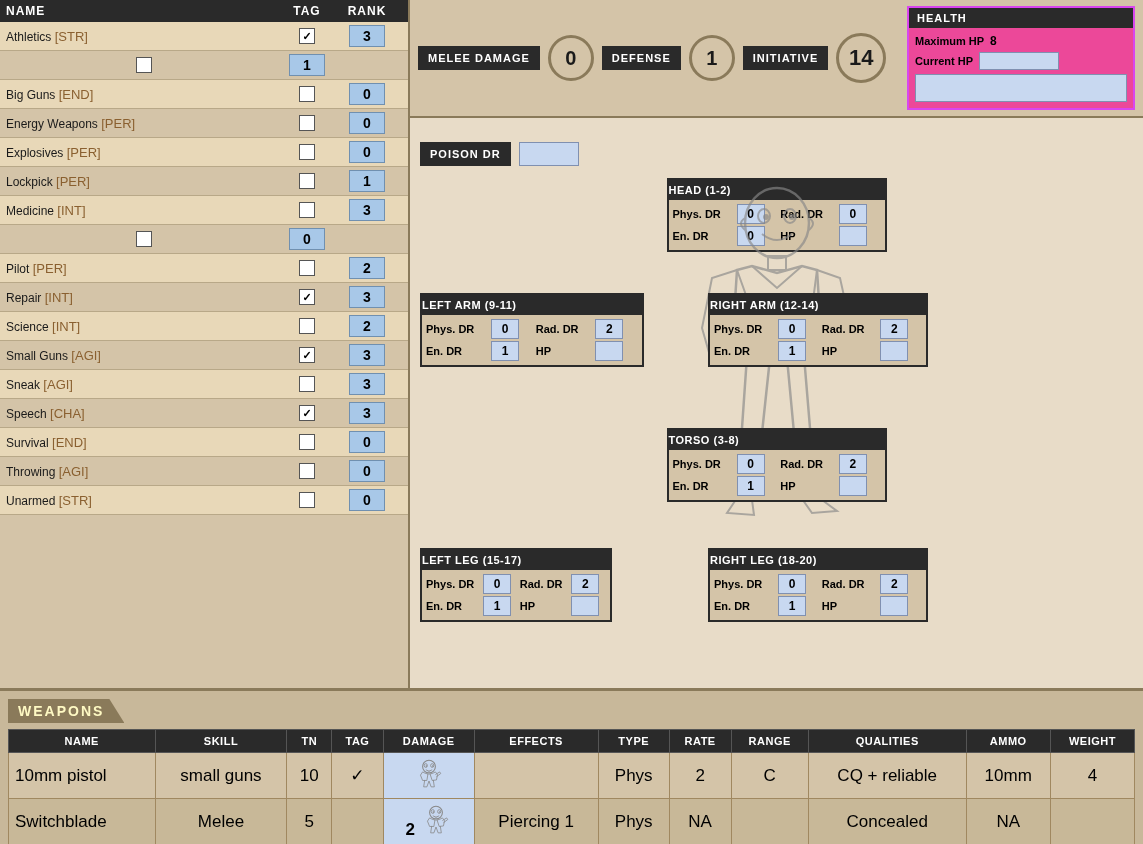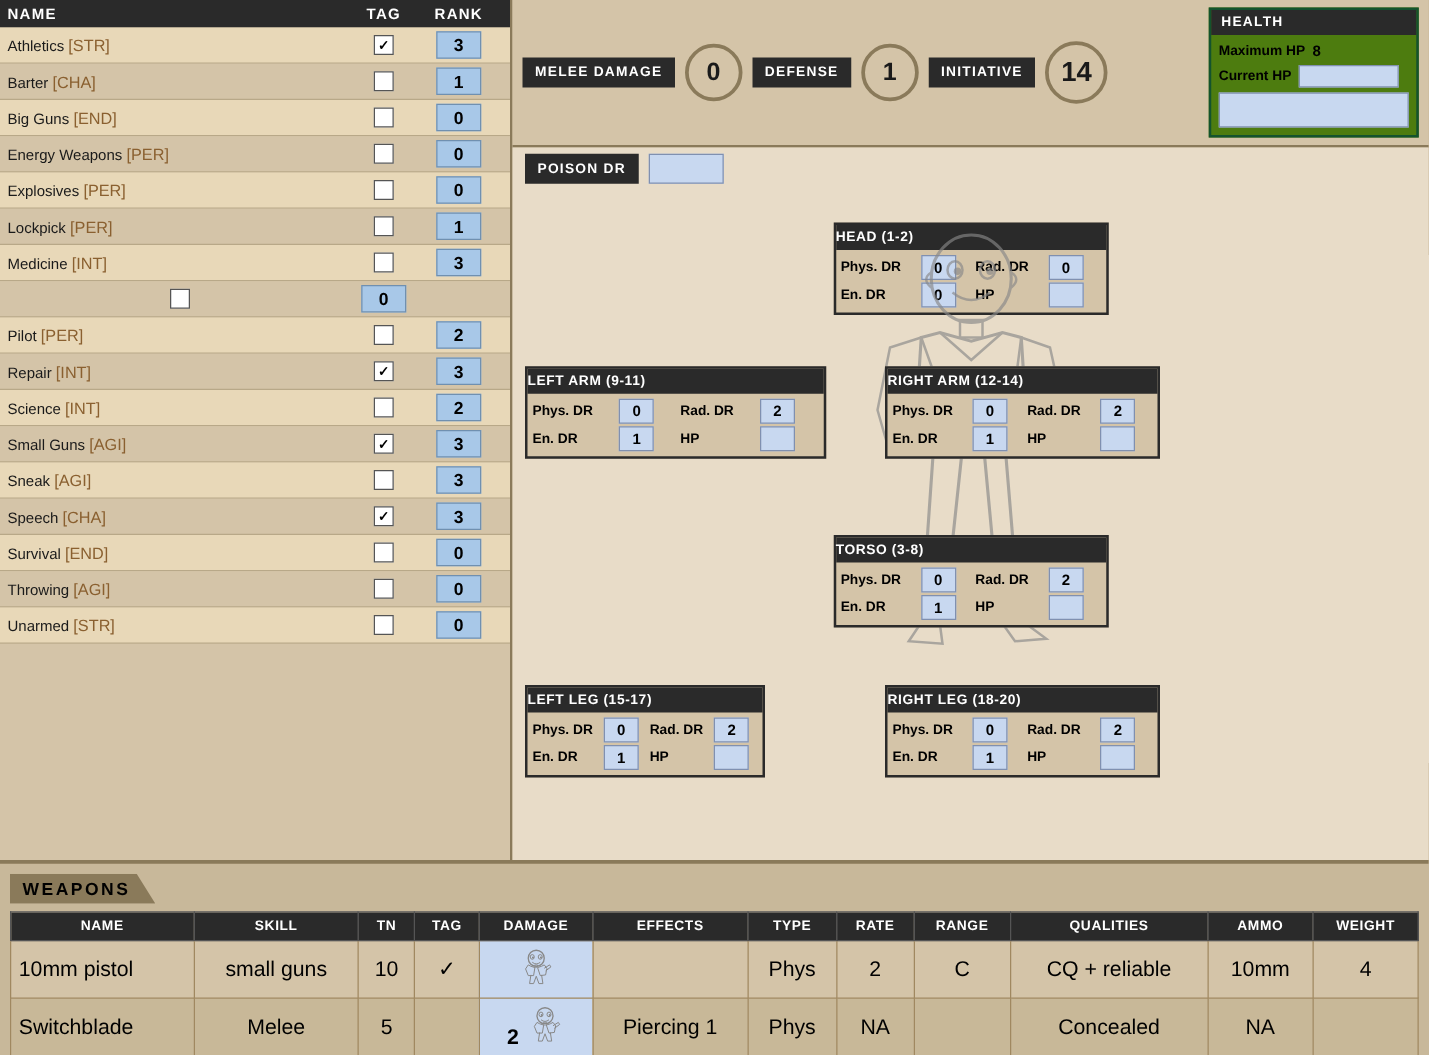--- a/index.html
+++ b/index.html
@@ -233,21 +233,21 @@
       top: 60px;
       left: 50%;
       transform: translateX(-50%);
       width: 220px;
     }
 
     .panel-left-arm {
       position: absolute;
       top: 175px;
       left: 10px;
-      width: 241px;
+      width: 224px;
     }
 
     .panel-right-arm {
       position: absolute;
       top: 175px;
       right: 215px;
       width: 220px;
     }
 
     .panel-torso {
@@ -281,21 +281,21 @@
     }
 
     .weapons-title-bar {
       display: flex;
       align-items: center;
       margin-bottom: 6px;
     }
 
     .weapons-title {
       background: #8a7a5a;
-      color: #000000;
+      color: #fef9c3;
       font-weight: bold;
       font-size: 14px;
       padding: 4px 20px 4px 10px;
       letter-spacing: 2px;
       clip-path: polygon(0 0, calc(100% - 15px) 0, 100% 100%, 0 100%);
     }
 
     .weapons-table {
       width: 100%;
       border-collapse: collapse;
@@ -327,21 +327,21 @@
 
     .weapons-table tr:nth-child(even) td { background: #c8b898; }
 
     .td-blue {
       background: #c8d8f0 !important;
     }
 
     
     .poison-area {
       position: absolute;
-      top: 5px;
+      top: 24px;
       left: 10px;
       display: flex;
       align-items: center;
       gap: 8px;
     }
 
     .poison-label {
       background: #2a2a2a;
       color: white;
       font-weight: bold;
@@ -384,23 +384,20 @@
       Athletics <span class="skill-tag-text">[STR]</span>
     </span>
     <div class="skill-checkbox">
       <div class="checkbox-display">✓</div>
     </div>
     <div class="skill-rank">
       <div class="rank-box">3</div>
     </div>
   </div>
           <div class="skill-row">
-    <span class="skill-name">
-      Barter <span class="skill-tag-text">[CHA]</span>
-    </span>
     <div class="skill-checkbox">
       <div class="checkbox-display"></div>
     </div>
     <div class="skill-rank">
       <div class="rank-box">1</div>
     </div>
   </div>
           <div class="skill-row">
     <span class="skill-name">
       Big Guns <span class="skill-tag-text">[END]</span>
@@ -575,21 +572,21 @@
         </div>
         <div class="stat-block">
           <div class="stat-label">DEFENSE</div>
           <div class="stat-circle">1</div>
         </div>
         <div class="stat-block">
           <div class="stat-label">INITIATIVE</div>
           <div class="stat-circle large">14</div>
         </div>
 
-        <div style="margin-left:auto; background:#4d7c0f; border:2px solid #14532d; width:168px;">
+        <div style="margin-left:auto; background:#ec4899; border:2px solid #d946ef; width:228px;">
           <div class="panel-header">HEALTH</div>
           <div class="health-content">
             <div class="health-row">
               <span class="health-label">Maximum HP</span>
               <span class="health-value">8</span>
             </div>
             <div class="health-row">
               <span class="health-label">Current HP</span>
               <input class="health-input td-blue" type="text" style="">
             </div>

